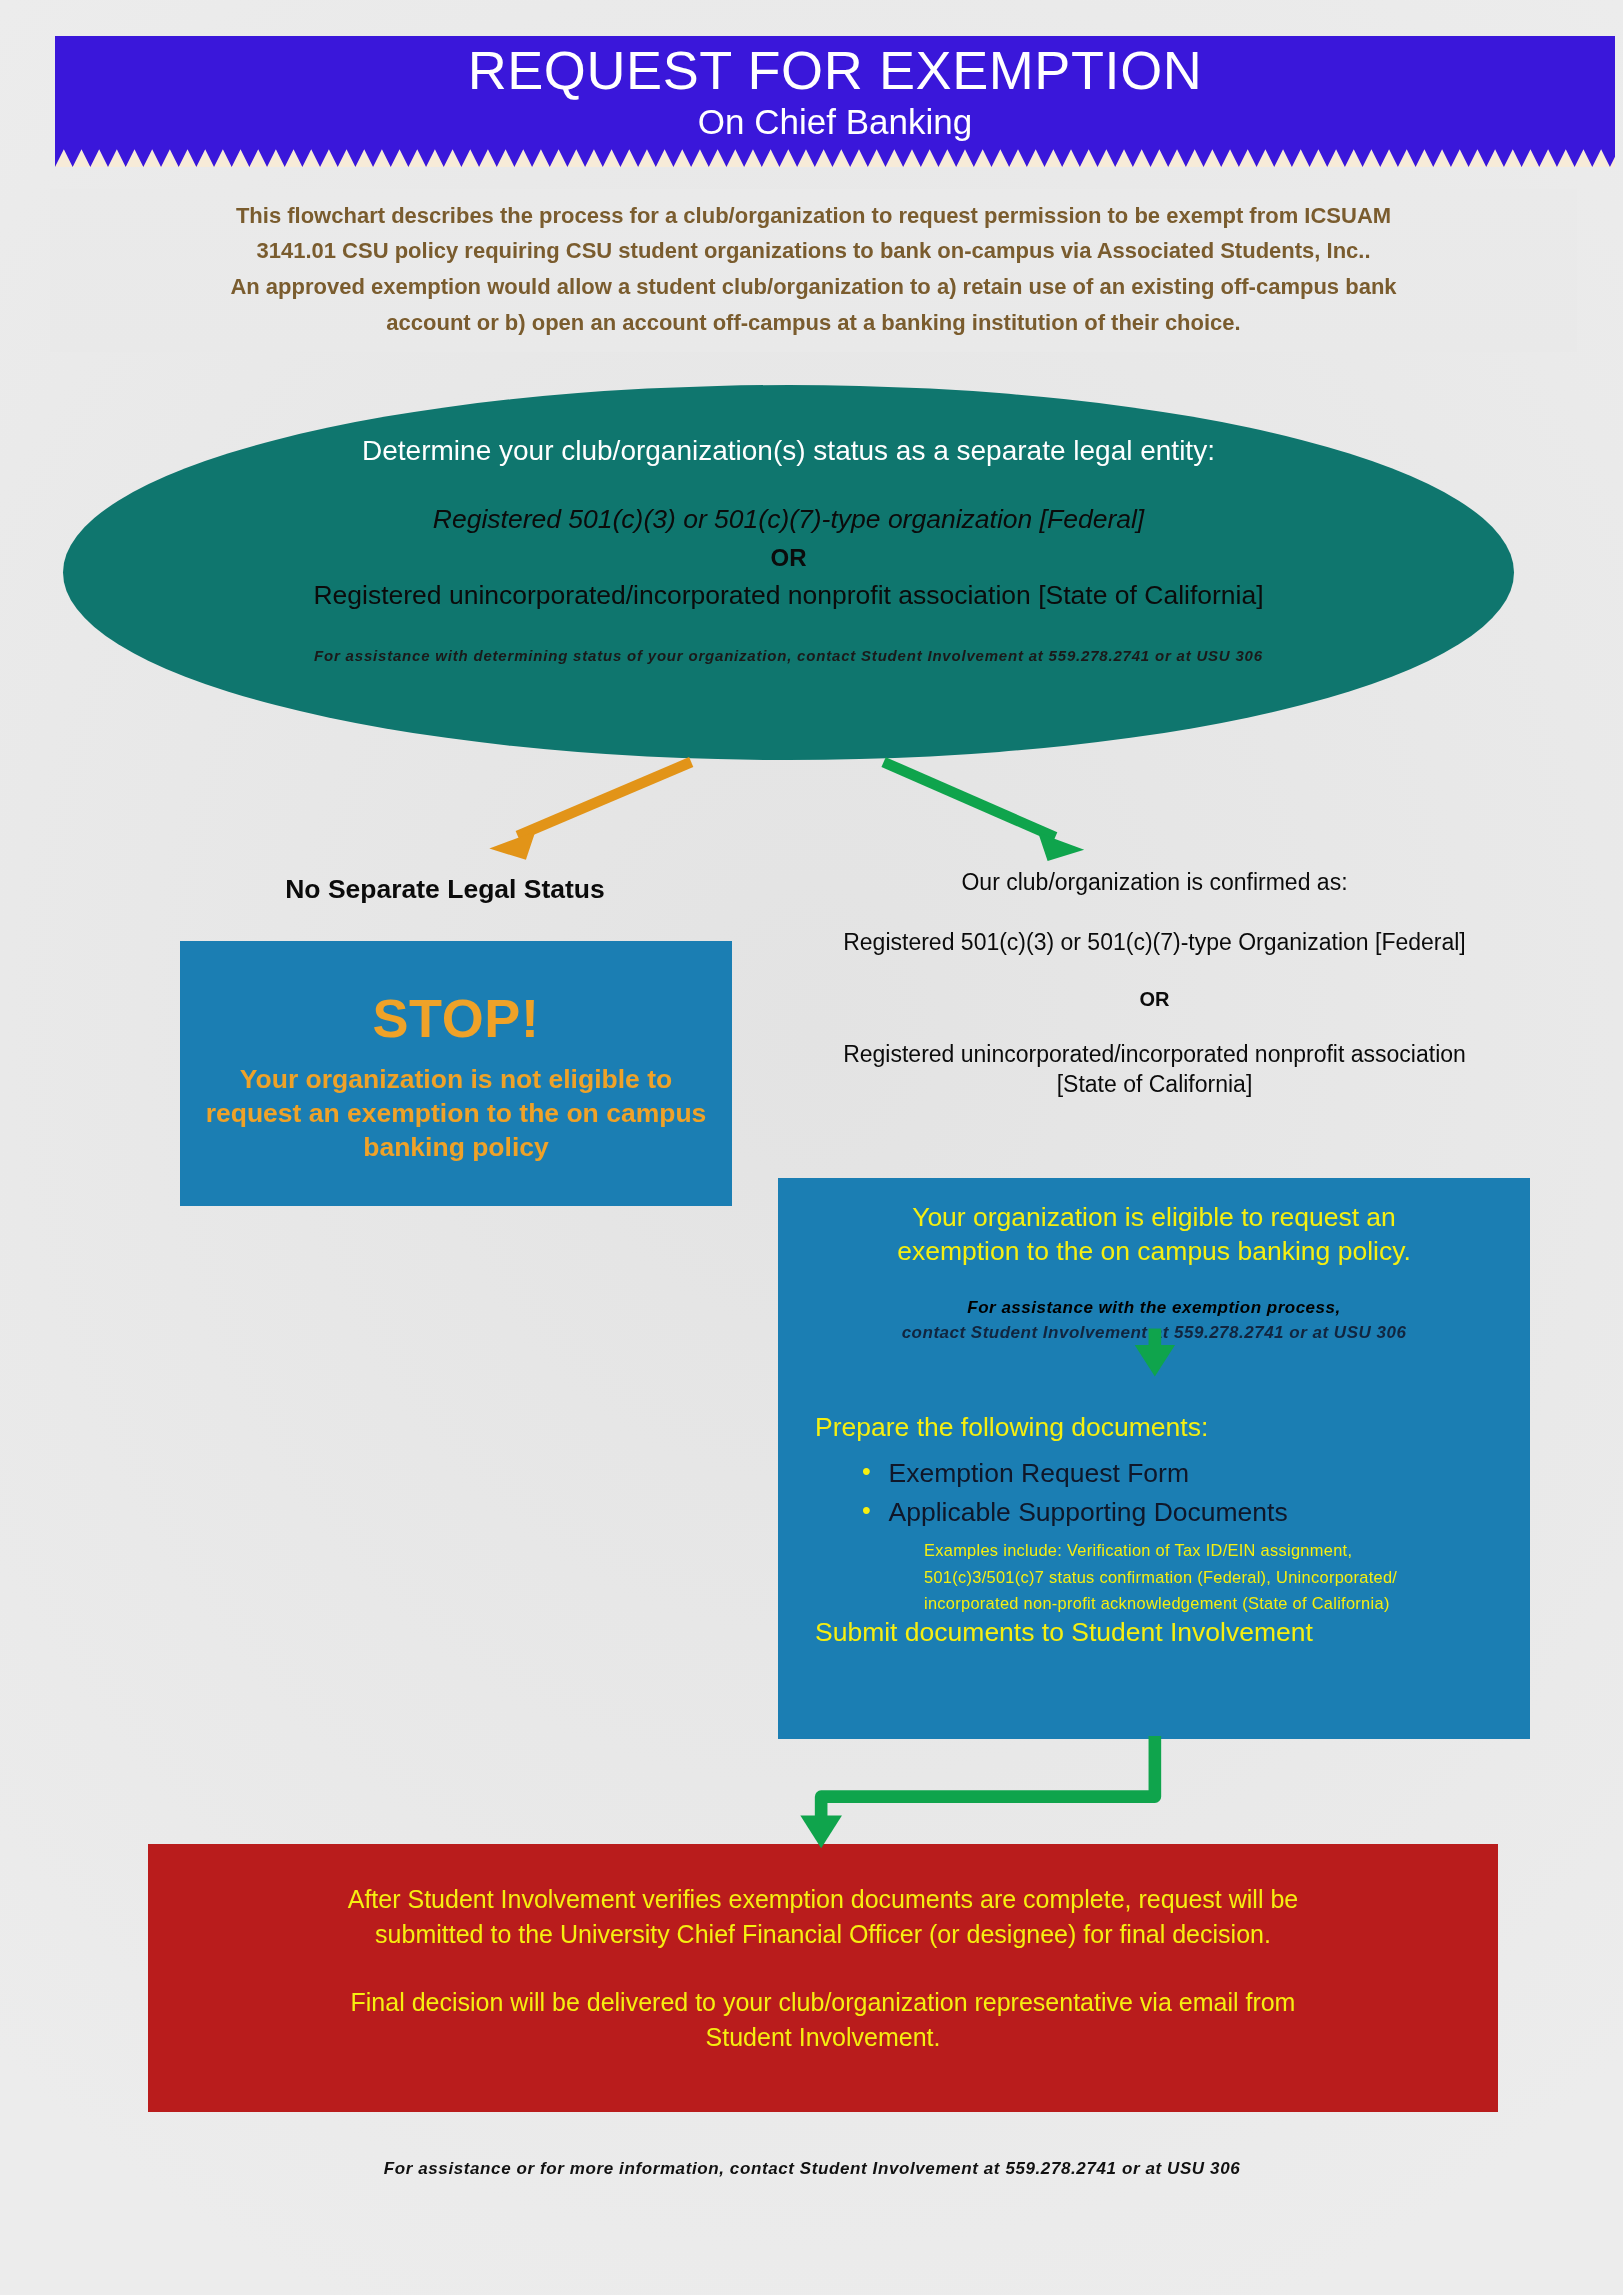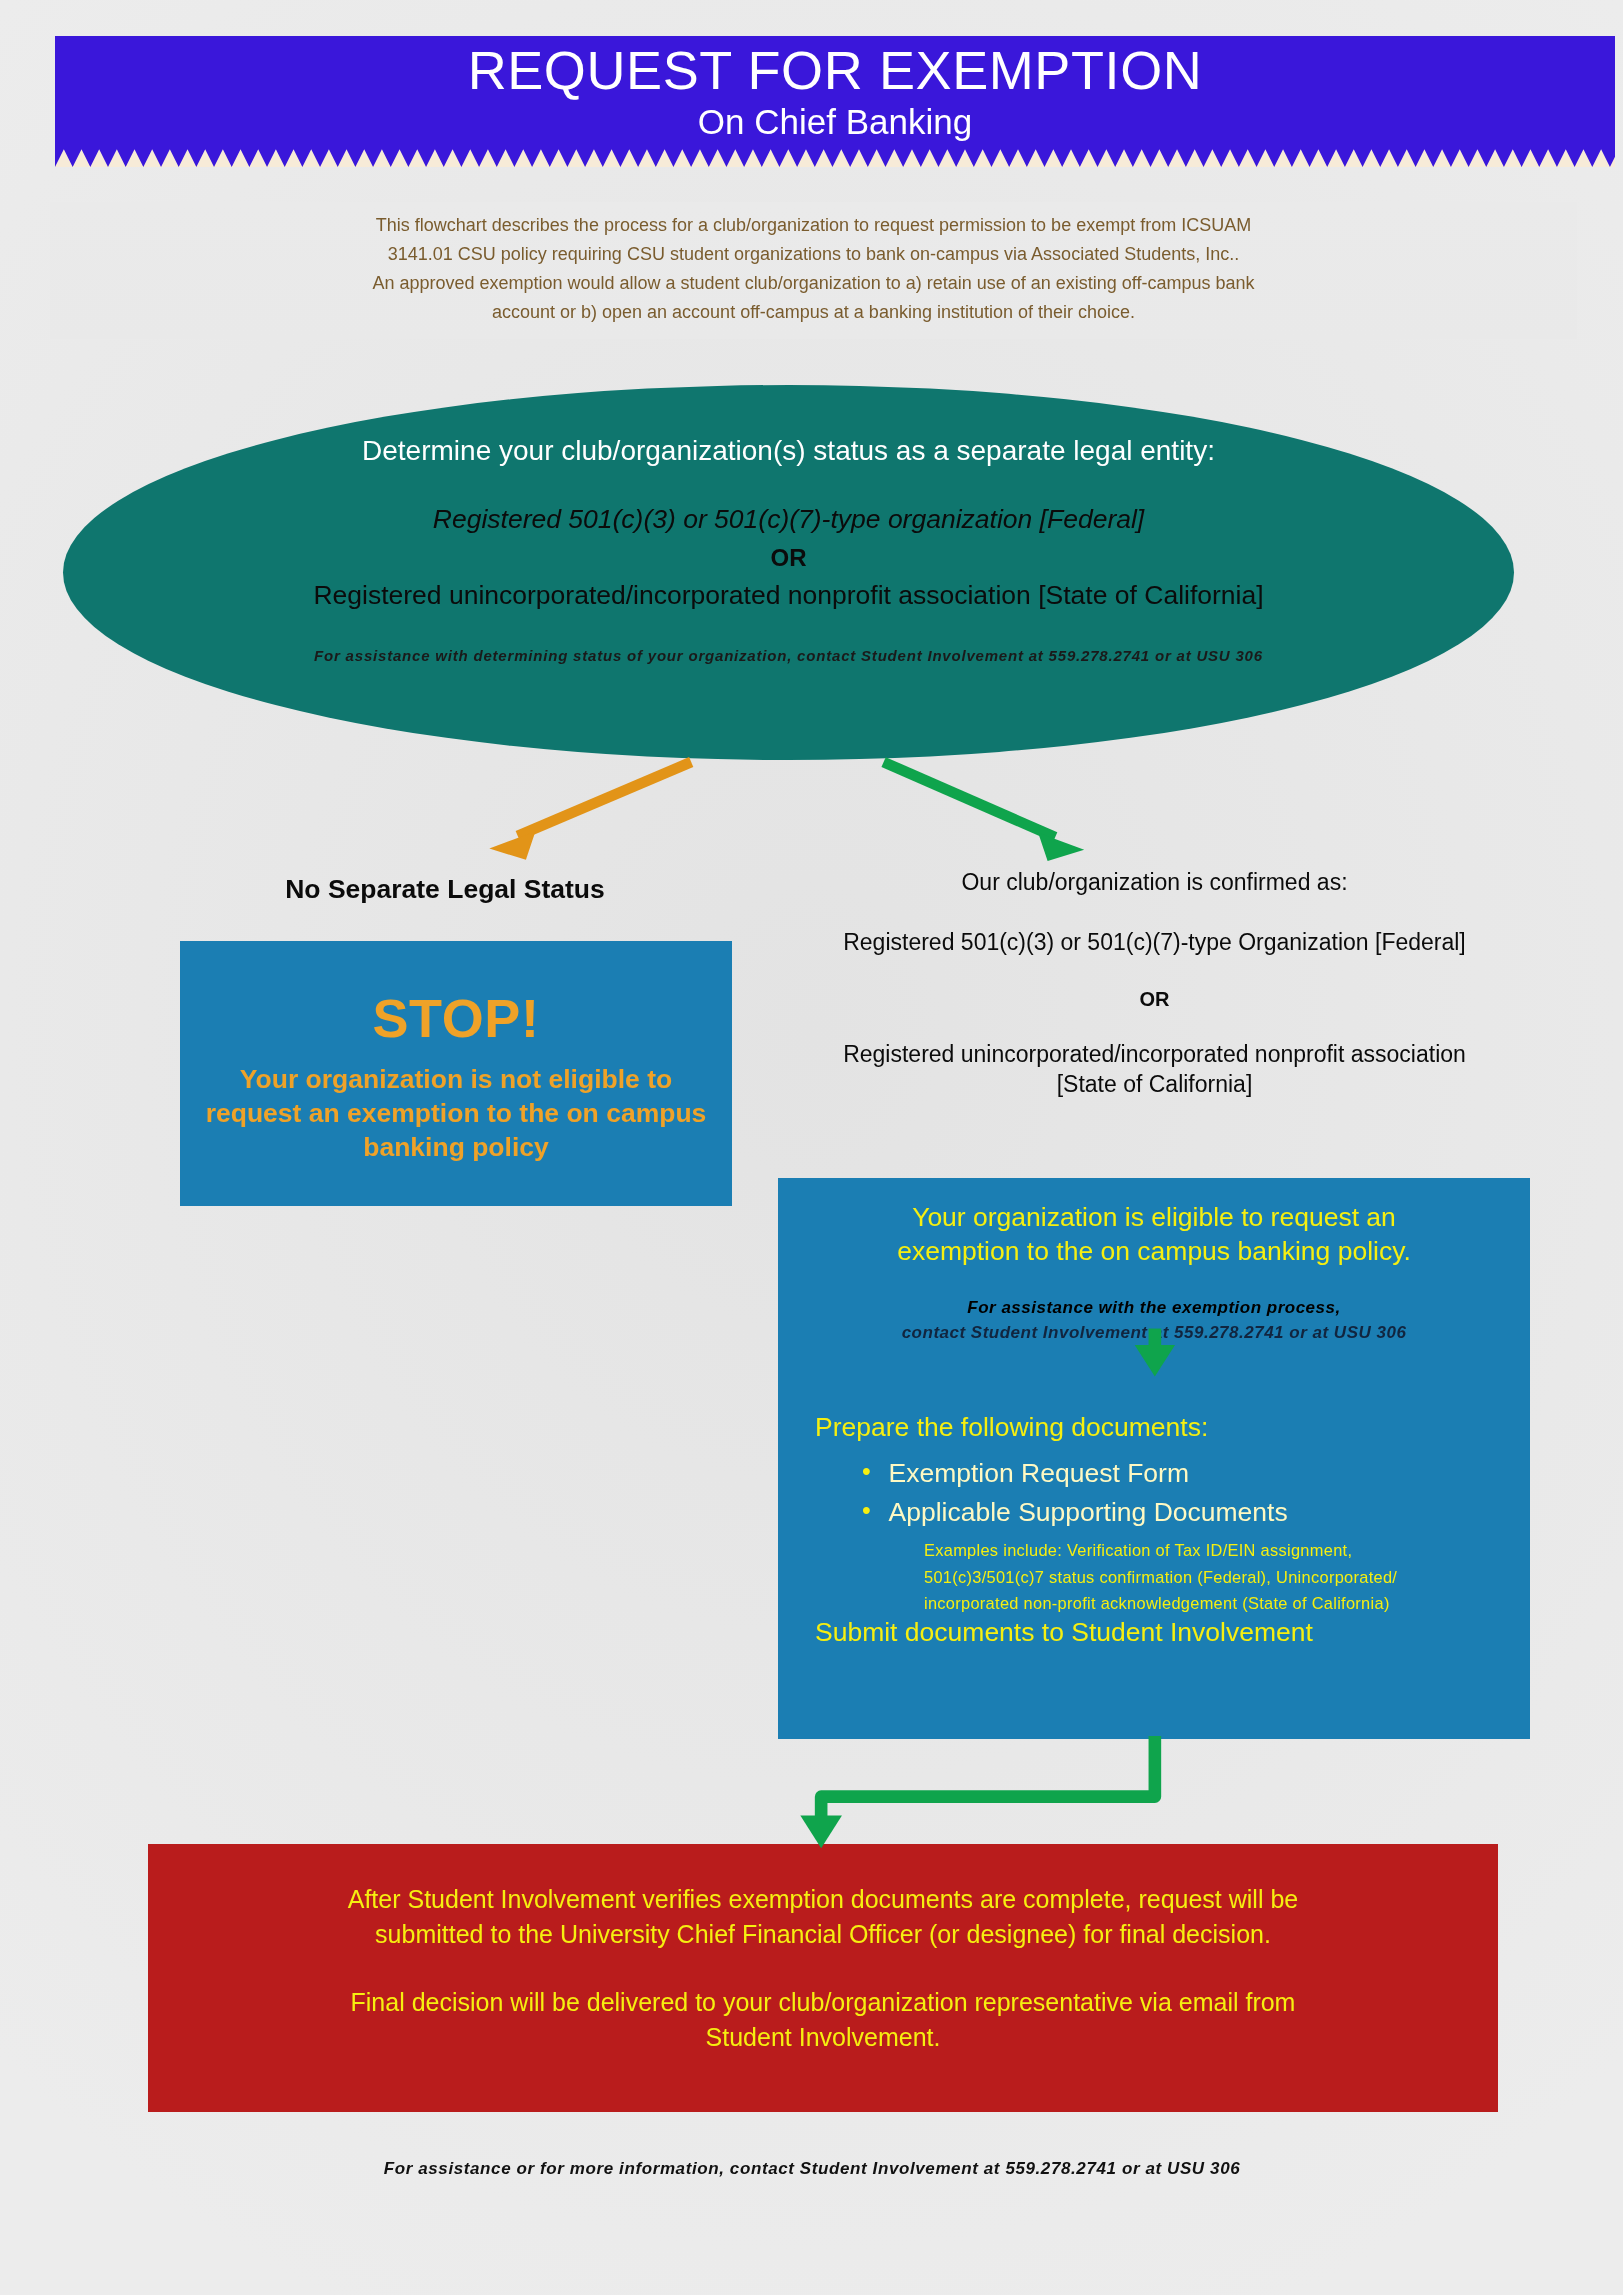--- a/index.html
+++ b/index.html
@@ -41,25 +41,25 @@
       repeating-linear-gradient(
         -45deg,
         transparent 0 0,
         transparent 0 0
       );
   }
   .zigzag svg{display:block;width:100%;height:19px;}
 
   
   .intro{
-    position:absolute;left:50px;top:202px;width:1527px;
+    position:absolute;left:50px;top:189px;width:1527px;
     text-align:center;
     color:#7a5c2e;
-    font-weight:normal;
-    font-size:18px;
+    font-weight:bold;
+    font-size:22px;
     line-height:1.62;
     z-index:3;
     background:linear-gradient(180deg,#eaeaea 0%, #e9e9e9 100%);
     padding:8.8px 0 11.4px 0;
     box-sizing:border-box;
   }
   .intro div{padding:0 25px;}
 
   
   .ellipse{
@@ -146,21 +146,21 @@
 
   
   .prepare-box{
     position:absolute;left:778px;top:1373px;width:752px;height:366px;
     background:#1b7eb3;z-index:3;box-sizing:border-box;
     padding:39px 25px 0 37px;
   }
   .pb-head{color:#f6ef10;font-size:26.5px;line-height:1.2;}
   .pb-list{margin:10px 0 0 0;padding:0 0 0 47px;list-style:none;}
   .pb-list li{
-    color:#fef9c3;font-size:26.5px;line-height:1.48;position:relative;padding-left:26.5px;
+    color:#0f172a;font-size:26.5px;line-height:1.48;position:relative;padding-left:26.5px;
   }
   .pb-list li::before{
     content:"\2022";position:absolute;left:0;top:-1.3px;color:#f6ef10;font-size:25px;
   }
   .pb-examples{
     color:#f6ef10;font-size:16.4px;line-height:1.62;margin:5px 0 0 109px;letter-spacing:0.3px;
   }
   .pb-submit{
     color:#f6ef10;font-size:26.5px;line-height:1.2;
   }

